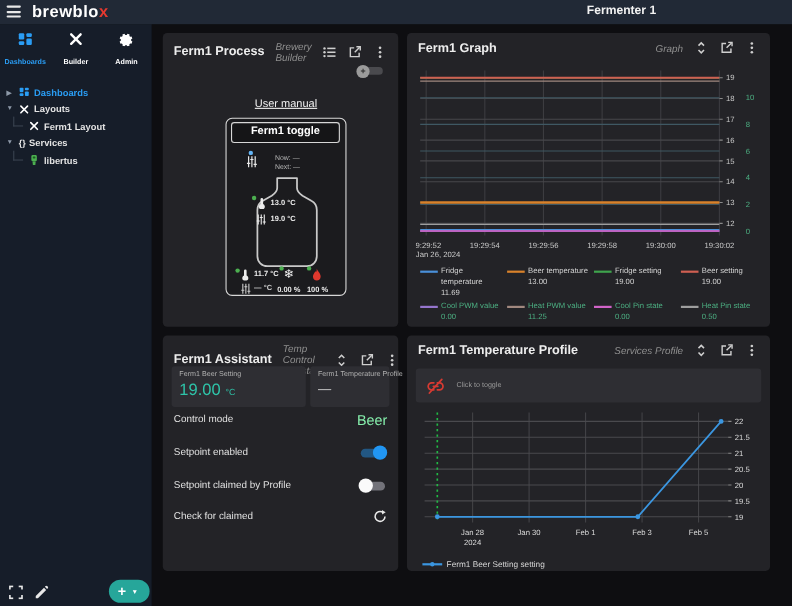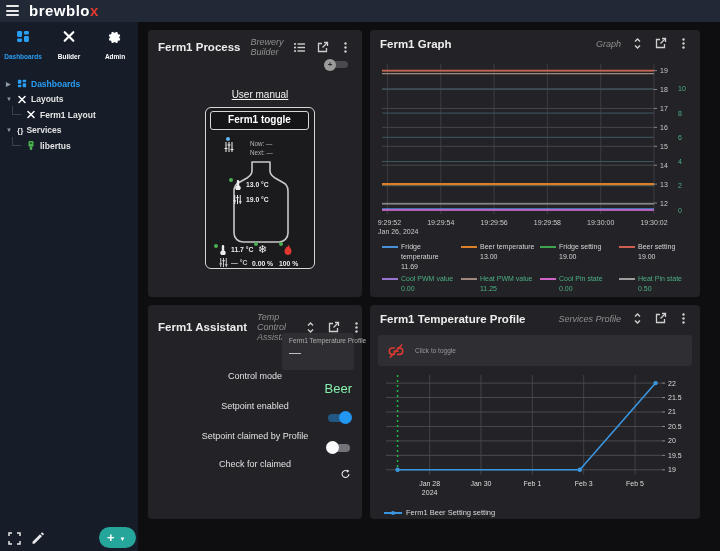--- a/index.html
+++ b/index.html
@@ -73,21 +73,21 @@
   .leg-item { display:flex; gap:3px; cursor:pointer; }
   .leg-swatch { width:16px; height:2px; margin-top:4px; flex:none; }
   .leg-txt { font-size:7px; line-height:1.4; }
 
   
   .acard { position:absolute; top:28px; height:37px; background:#2e2e33; border-radius:3px; padding:4px 7px; cursor:pointer; }
   .acard .clab { font-size:6.5px; color:#b0b0b0; margin-bottom:2px; white-space:nowrap; }
   .acard .cval { font-size:15px; color:#2ec4a9; }
   .acard .cunit { font-size:8px; color:#2ec4a9; }
   .acard .cdash { font-size:12px; color:#cfcfcf; }
-  .arow { position:absolute; left:10px; right:10px; height:20px; display:flex; align-items:center;flex-direction:column; }
+  .arow { position:absolute; left:10px; right:10px; height:20px; display:flex; align-items:center; }
   .arow .alab { font-size:9px; color:#e0e0e0; }
   .arow .actl { margin-left:auto; }
   .beer-val { font-size:13px; color:#86efac; cursor:pointer; }
   .toggle { position:relative; width:26px; height:13px; cursor:pointer; }
   .toggle .track { position:absolute; left:2px; top:3px; width:22px; height:8px; border-radius:4px; }
   .toggle .thumb { position:absolute; top:0; width:13px; height:13px; border-radius:50%; }
   .toggle.on .track { background:rgba(33,150,243,.45); }
   .toggle.on .thumb { right:0; background:#2196f3; }
   .toggle.off .track { background:#73737a; }
   .toggle.off .thumb { left:0; background:#fafafa; }
@@ -107,20 +107,21 @@
 
 <div class="app">
 
   <div class="topbar">
     <div class="hamburger">
         <span></span>
         <span></span>
         <span></span>
       </div>
     <div class="logo"><span>brewblo</span><span class="lx">x</span></div>
+    <div class="tb-title">Fermenter 1</div>
   </div>
 
   <div class="sidebar">
     <div class="stabs">
       <div class="stab active">
         <span class="sicon">
           <svg width="14" height="13" viewBox="0 0 13 12">
               <g fill="#2a9df4">
                 <rect x="1" y="1" width="4.6" height="5.4" rx="1"></rect>
                 <rect x="7.4" y="1" width="4.6" height="3.2" rx="1"></rect>
@@ -463,20 +464,24 @@
           </svg>
         <svg class="hicon" viewBox="0 0 13 13">
             <g fill="#cfcfcf">
               <circle cx="6.5" cy="2.5" r="1.2"></circle>
               <circle cx="6.5" cy="6.5" r="1.2"></circle>
               <circle cx="6.5" cy="10.5" r="1.2"></circle>
             </g>
           </svg>
       </div>
 
+      <div class="acard" style="left:8px;width:122px">
+        <div class="clab">Ferm1 Beer Setting</div>
+        <div><span class="cval">19.00</span> <span class="cunit">°C</span></div>
+      </div>
       <div class="acard" style="left:134px;width:72px">
         <div class="clab">Ferm1 Temperature Profile</div>
         <div class="cdash">—</div>
       </div>
 
       <div class="arow" style="top:66px">
         <span class="alab">Control mode</span>
         <span class="actl beer-val">Beer</span>
       </div>
       <div class="arow" style="top:126px">

